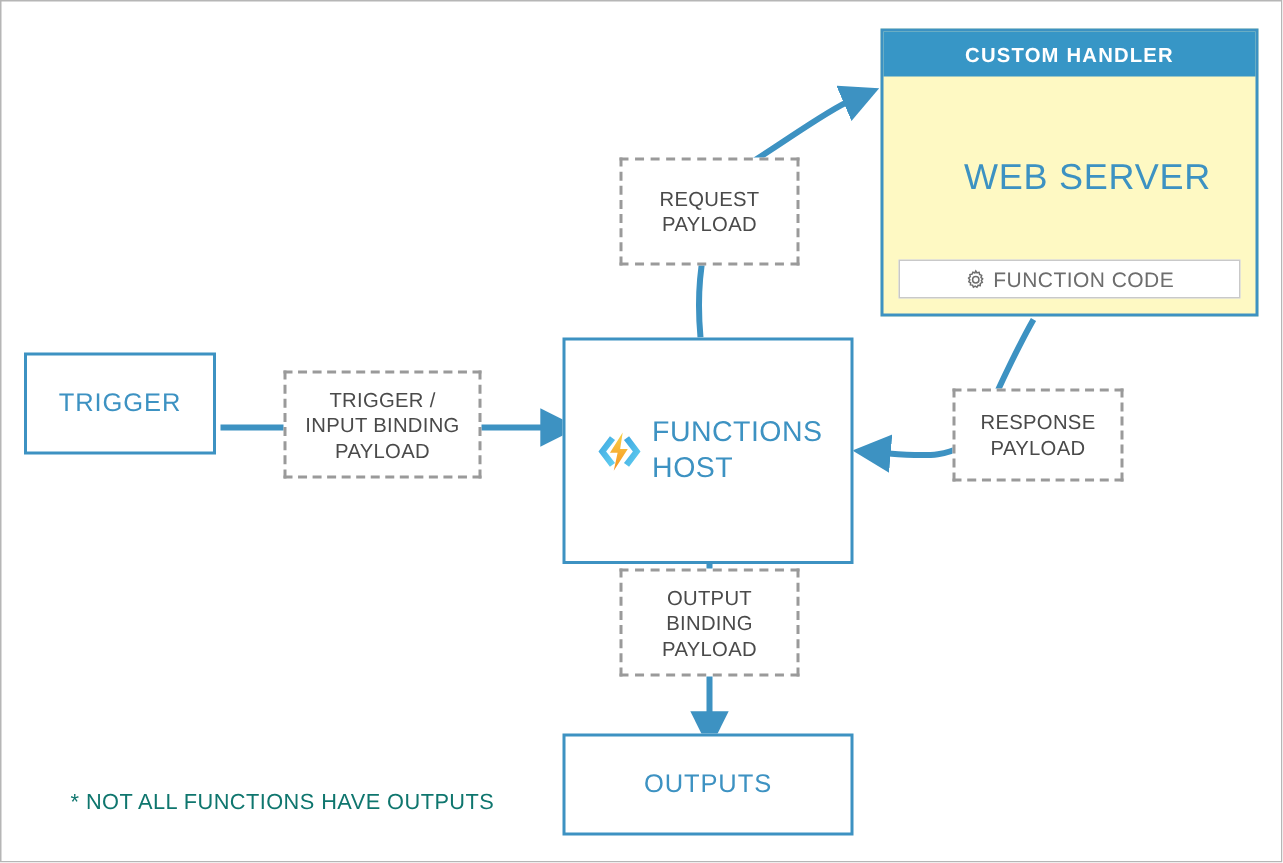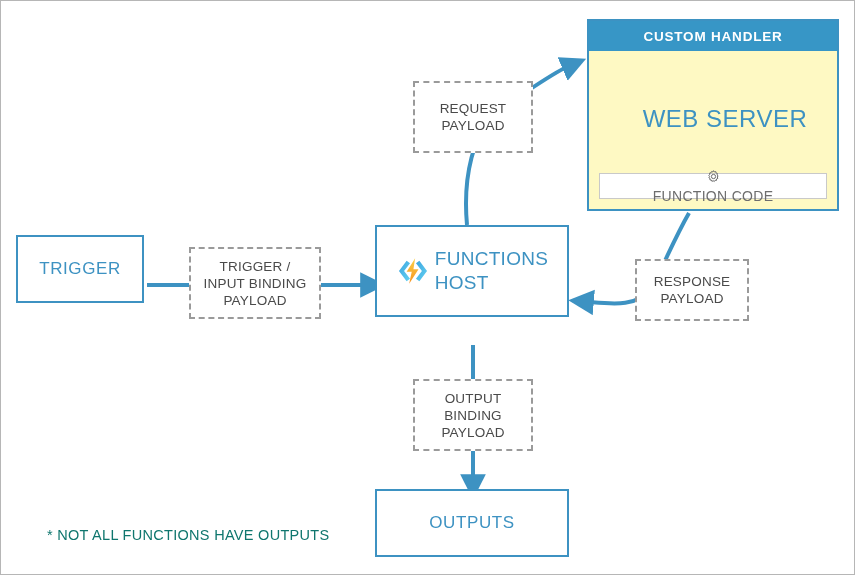--- a/index.html
+++ b/index.html
@@ -54,34 +54,34 @@
     text-align: center;
     letter-spacing: 0.2px;
   }
 
   
   #trigger-box { left: 15px; top: 234px; width: 128px; height: 68px; text-align: right; }
   
   #trigger-payload-box { left: 188px; top: 246px; width: 132px; height: 72px; z-index: 5; }
   
   #functions-host-box {
-    left: 374px; top: 224px; width: 194px; height: 92px;
+    left: 374px; top: 224px; width: 194px; height: 151px;
     justify-content: center; gap: 5px; z-index: 6;
   }
   #functions-host-box .host-text {
     color: #3d92c2;
     font-size: 19px;
     line-height: 24px;
     text-align: left;
     letter-spacing: 0.3px;
   }
   .fx-icon { width: 34px; height: 34px; flex: 0 0 34px; }
 
   
-  #request-payload-box { left: 412px; top: 80px; width: 120px; height: 72px; z-index: 5; }
+  #request-payload-box { left: 412px; top: 104px; width: 120px; height: 72px; z-index: 5; }
   
   #response-payload-box { left: 634px; top: 258px; width: 114px; height: 62px; z-index: 5; }
   
   #output-payload-box { left: 412px; top: 378px; width: 120px; height: 72px; z-index: 5; }
   
   #target-box { left: 374px; top: 488px; width: 194px; height: 68px; }
 
   
   #custom-handler-panel {
     position: absolute;
@@ -125,21 +125,20 @@
     right: 10px;
     bottom: 10px;
     height: 26px;
     border: 1px solid #c9c9c9;
     background: #ffffff;
     display: flex;
     align-items: center;
     justify-content: center;
     gap: 4px;
     box-sizing: border-box;
-    flex-direction: column;
   }
   #function-code-button .fc-label {
     color: #6d6d6d;
     font-size: 14px;
     letter-spacing: 0.3px;
   }
   .gear-icon { width: 15px; height: 15px; flex: 0 0 15px; }
 
   
   #footnote {

